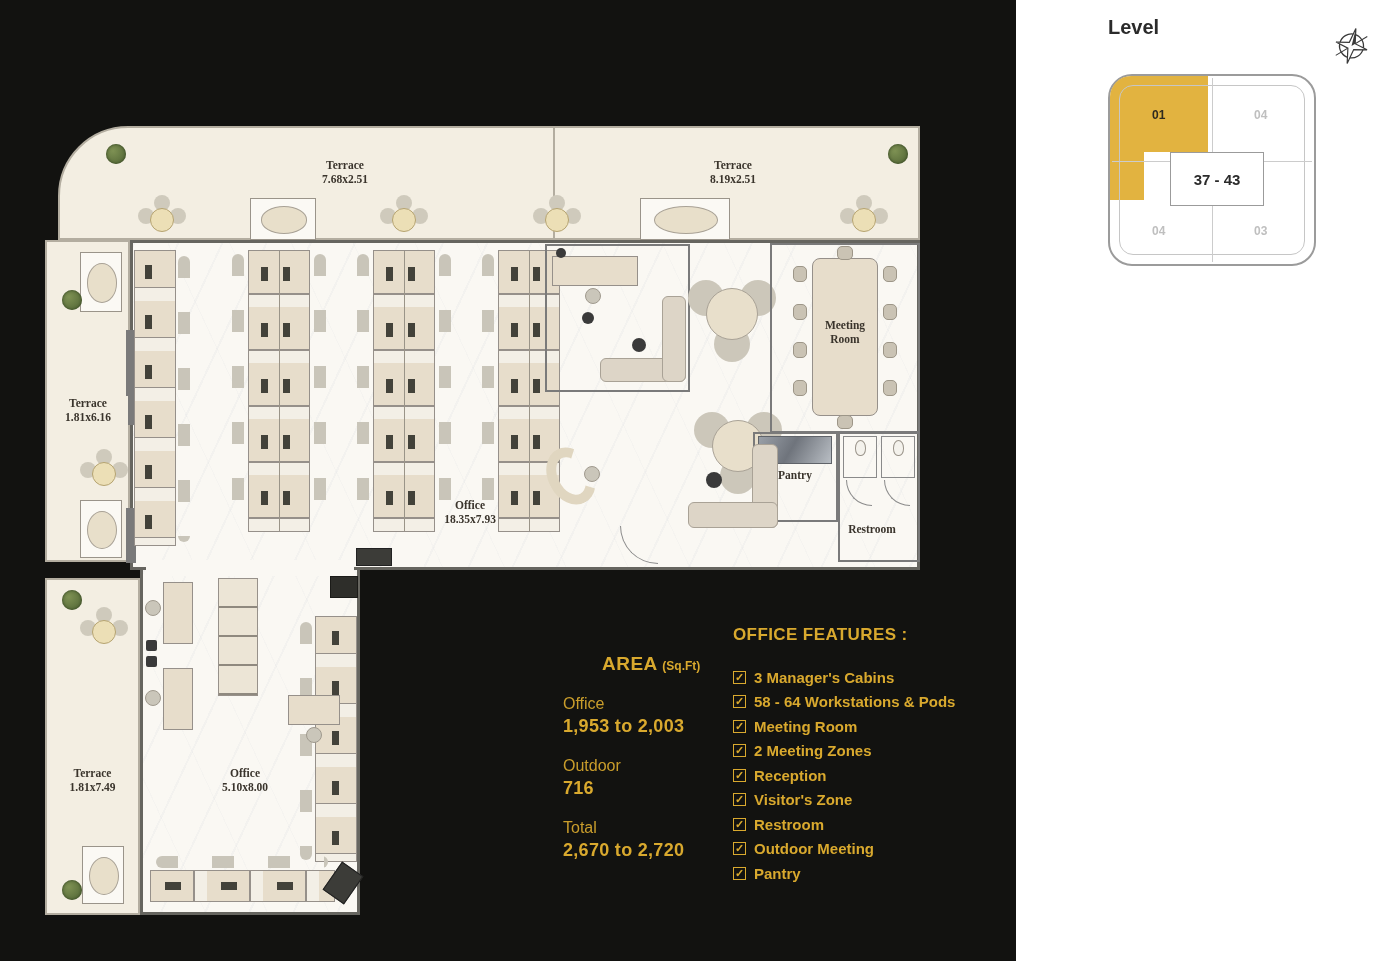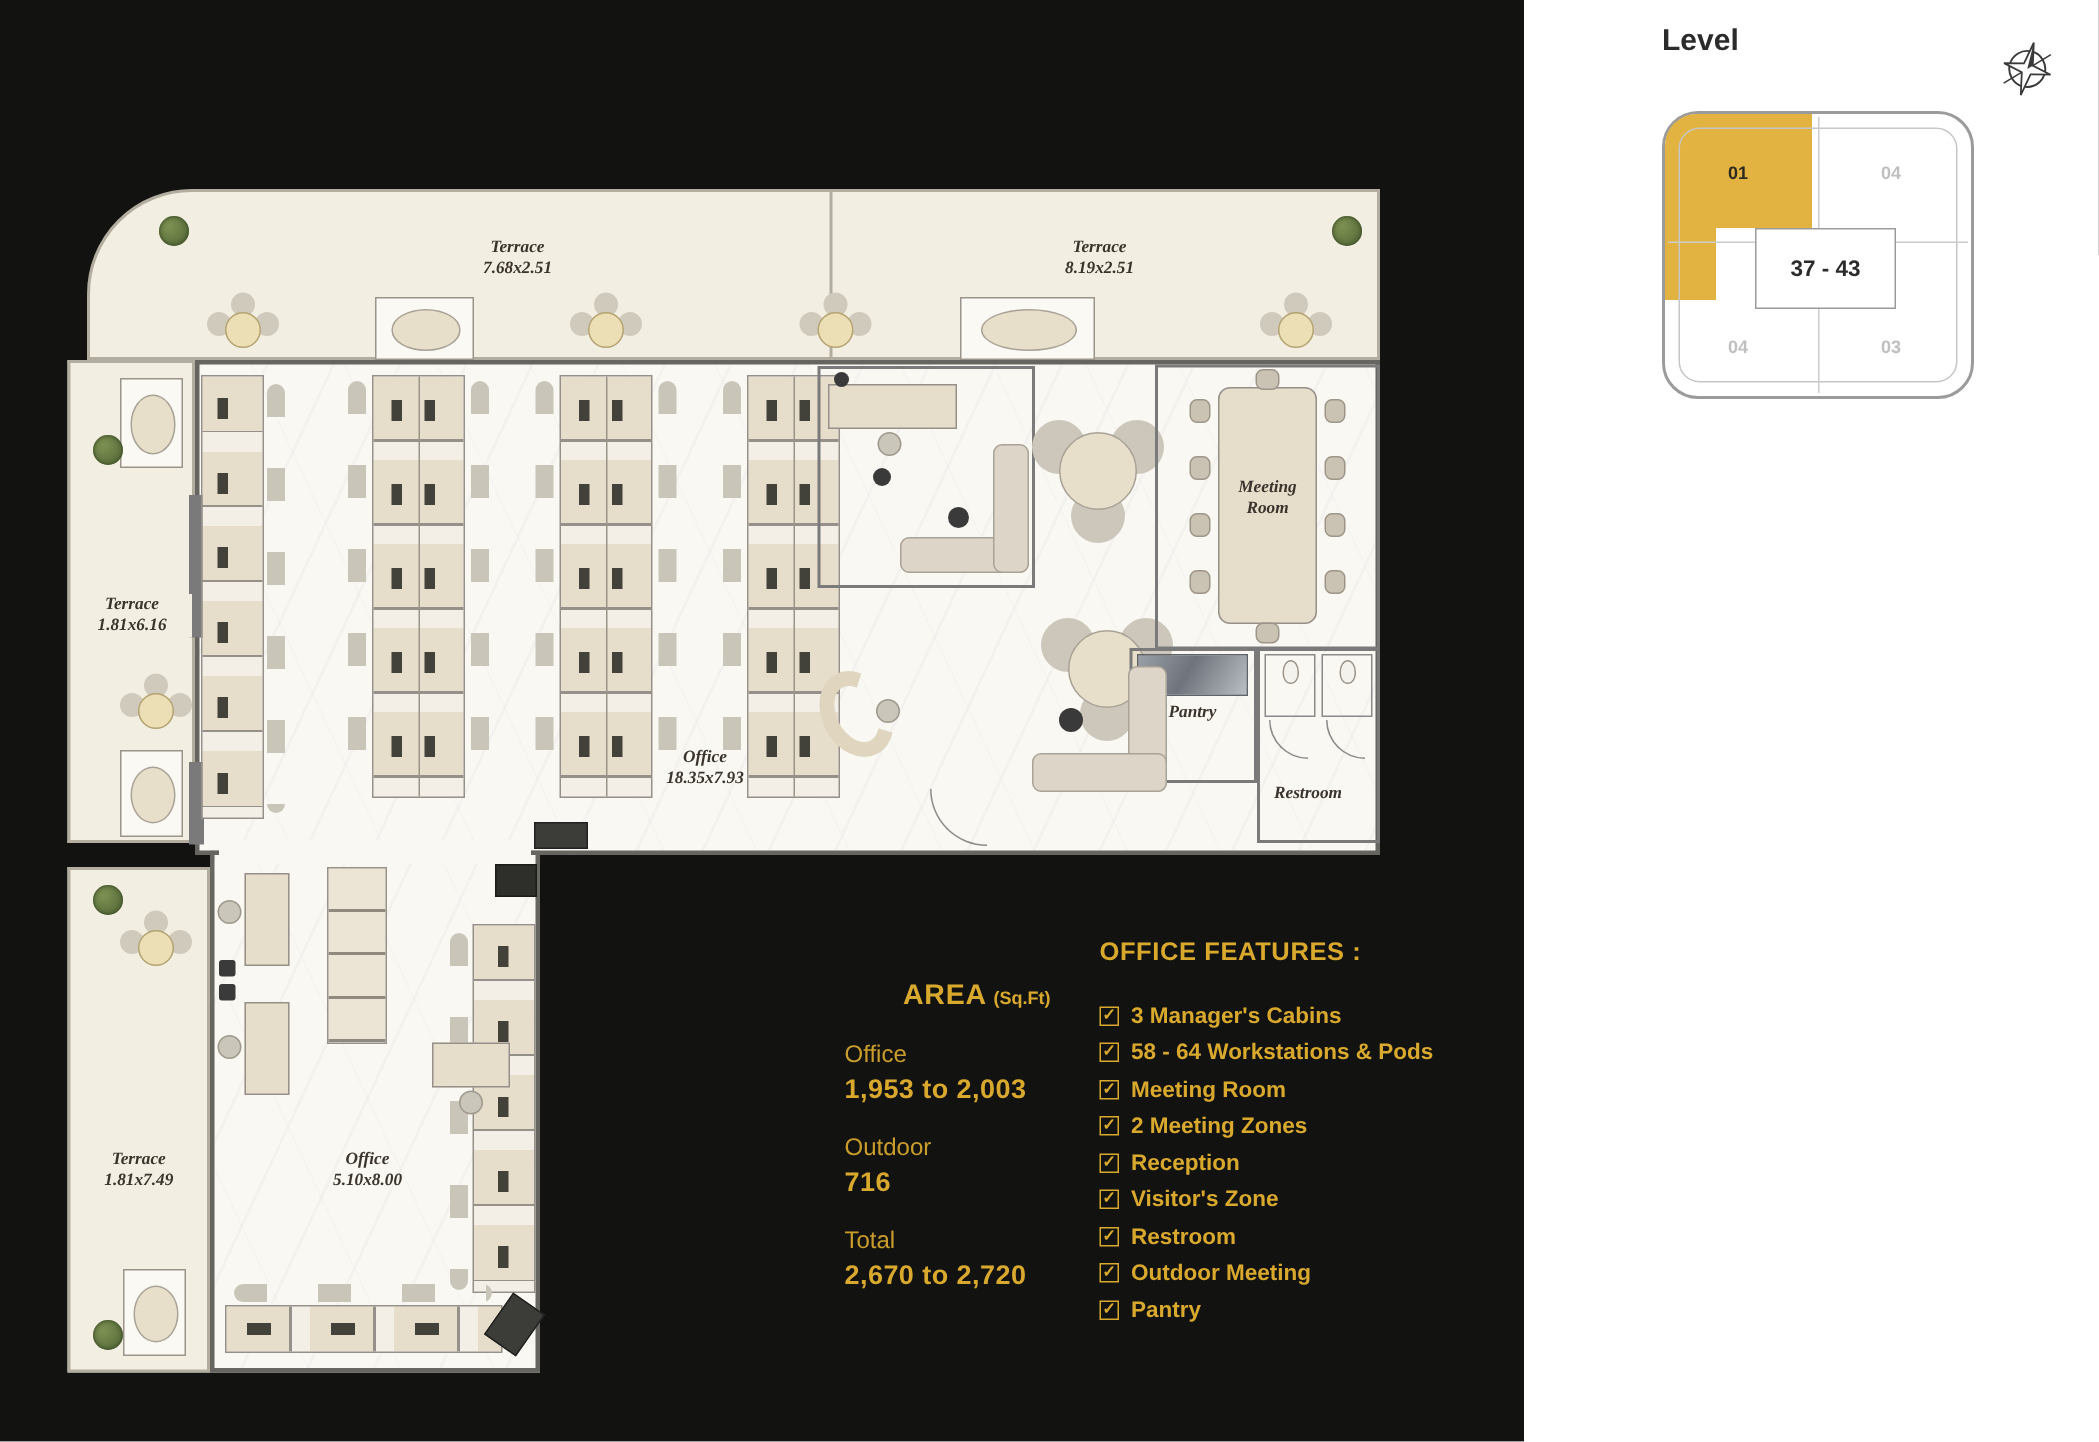--- a/index.html
+++ b/index.html
@@ -18,21 +18,21 @@
 
   
   .terrace { background:#f3eee2; border:2px solid #b3ada0; }
   .office  { background:
       repeating-linear-gradient(115deg, rgba(185,192,205,0.10) 0 2px, transparent 2px 40px),
       repeating-linear-gradient(65deg,  rgba(185,192,205,0.07) 0 1px, transparent 1px 56px),
       #faf8f3;
       border:3px solid #66655f; }
   .room-label { font-family:"Liberation Serif", serif; font-weight:bold;
                 color:#3a342c; text-align:center; font-size:11.5px; line-height:1.25;
-                z-index:5;font-style:italic; }
+                z-index:5; }
   .wall { background:#7a7a7a; }
   .glassroom { border:2px solid #7a7a7a; }
   .desk { background:#e7ddcb; border:1px solid #96908a; }
   .chair { width:16px; height:16px; border-radius:50%; background:#cac6ba; border:1px solid #a09a8e; }
   .dot { border-radius:50%; background:#3a3a3a; }
   .plant { width:20px; height:20px; border-radius:50%;
            background:radial-gradient(circle at 35% 35%, #7e9153, #4e6233);
            box-shadow:inset 0 0 3px #2e3d1d; }
   .terr-table { width:24px; height:24px; border-radius:50%; background:#ecdfb6; border:1px solid #b5a371;
                 box-shadow:-16px -4px 0 -4px #cfcabc, 16px -4px 0 -4px #cfcabc, 0 -17px 0 -4px #cfcabc; }

